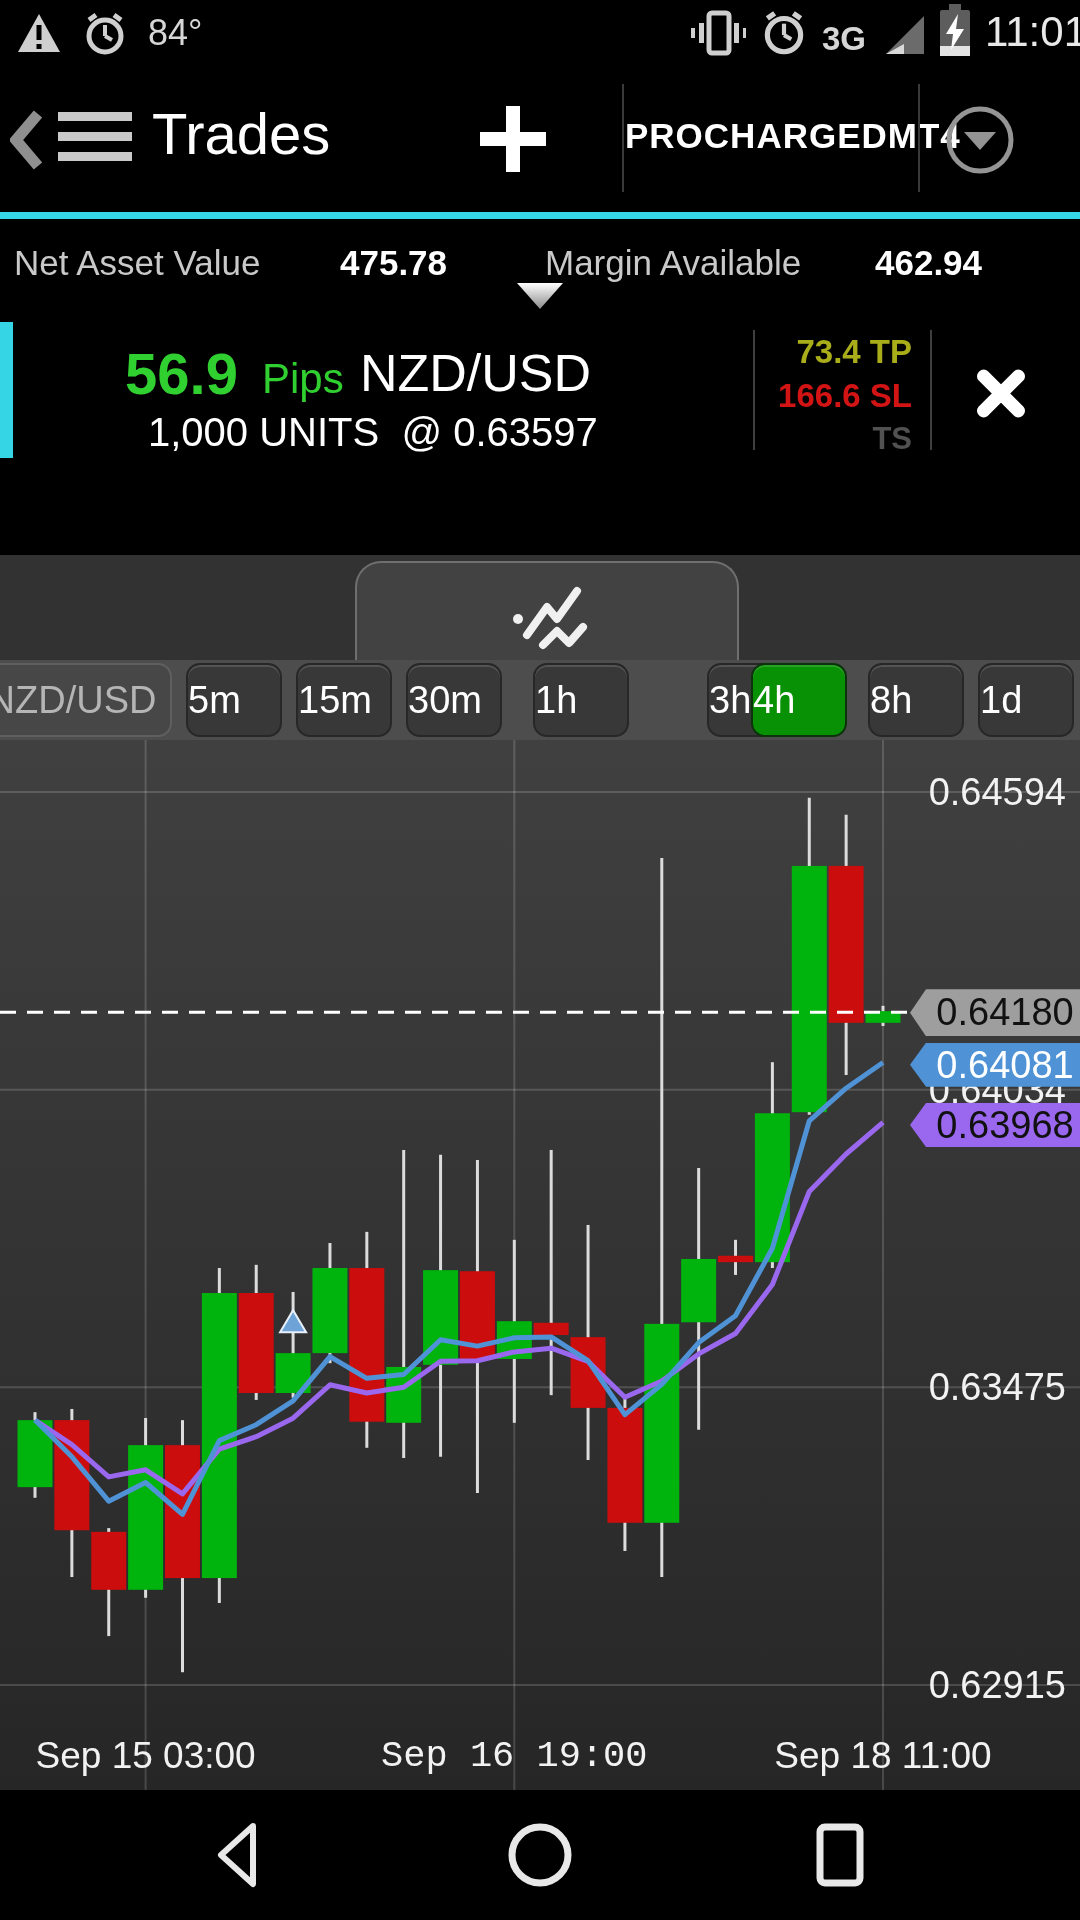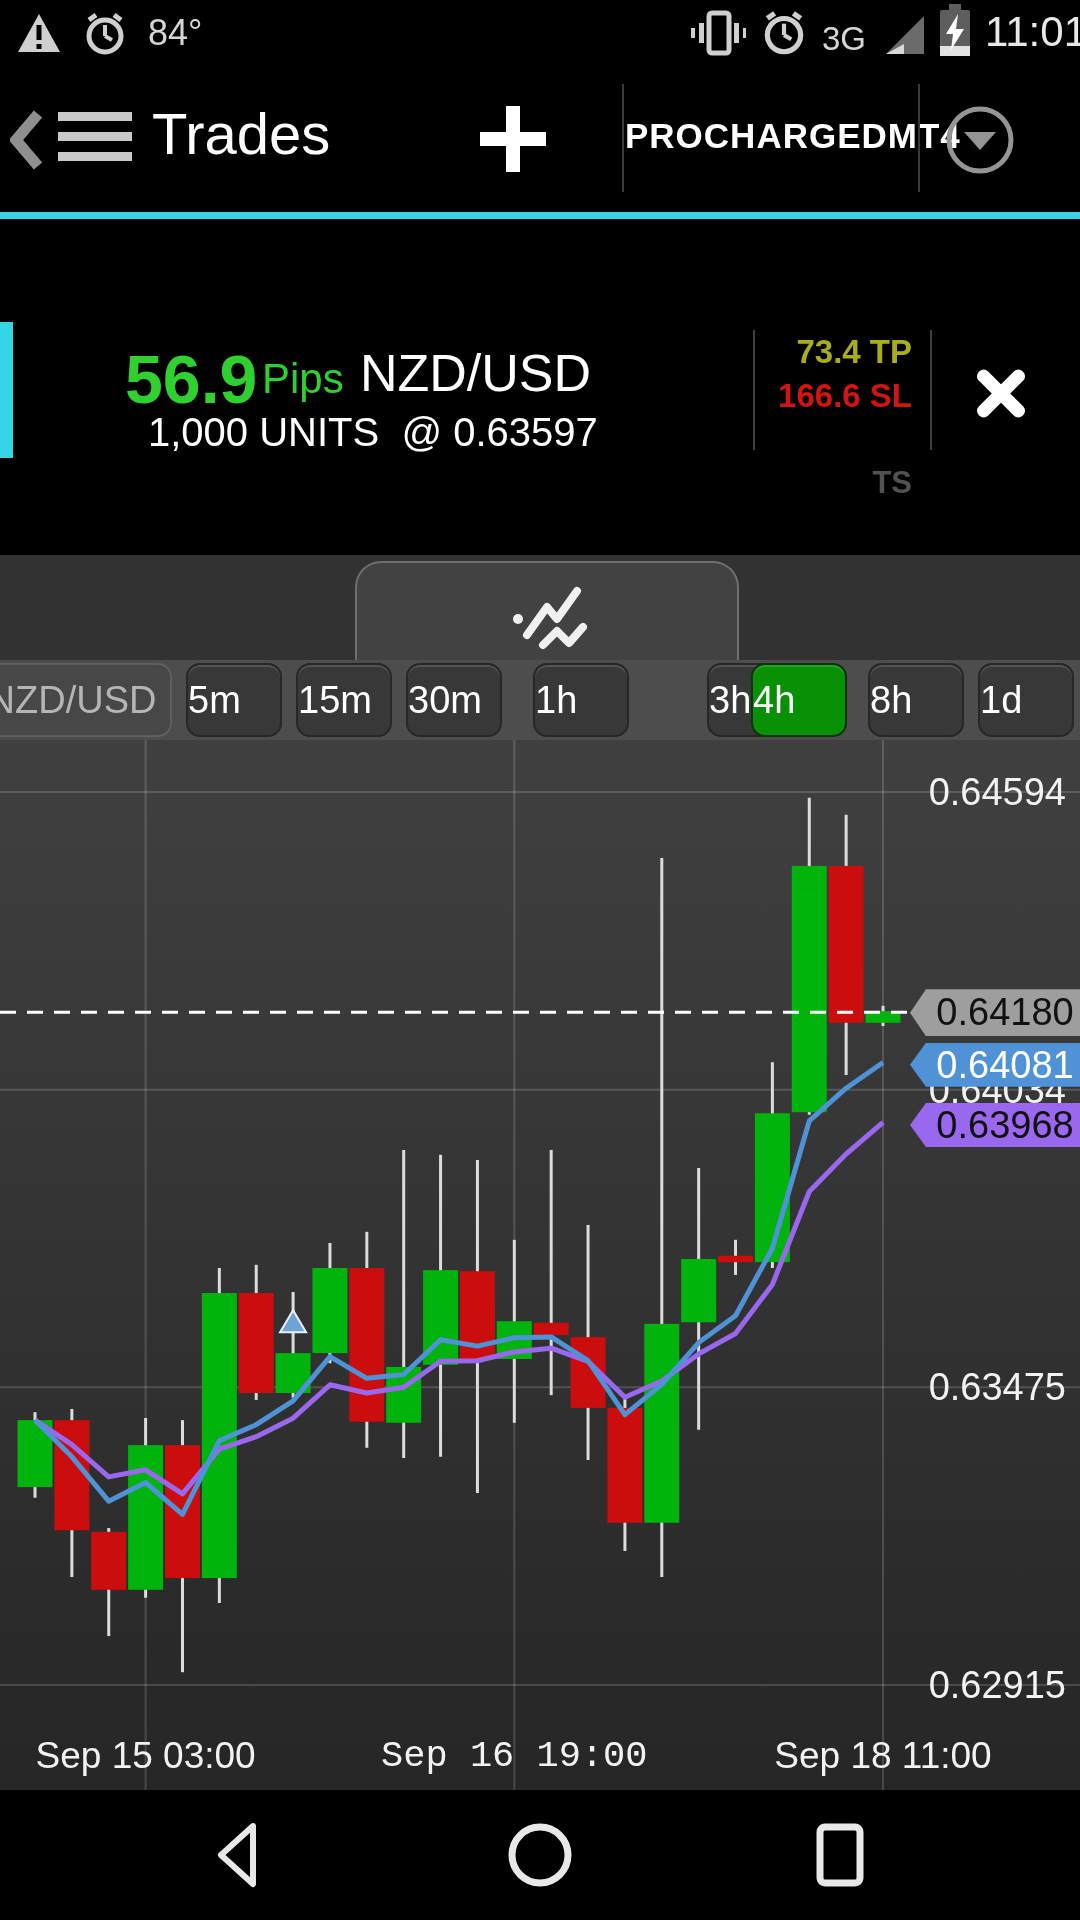--- a/index.html
+++ b/index.html
@@ -2,46 +2,46 @@
 <html><head>
 <meta charset="utf-8">
 <style>
   html,body{margin:0;padding:0;background:#000;}
   #screen{position:relative;width:1080px;height:1920px;background:#000;overflow:hidden;
           font-family:"Liberation Sans","DejaVu Sans",sans-serif;color:#fff;}
   .abs{position:absolute;}
 
   
   #status-bar{position:absolute;left:0;top:0;width:1080px;height:64px;background:#000;}
-  .st-text{position:absolute;color:#d6d6d6;font-size:36px;font-weight:normal;top:12px;}
+  .st-text{position:absolute;color:#d6d6d6;font-size:36px;font-weight:bold;top:12px;}
 
   
   #header{position:absolute;left:0;top:64px;width:1080px;height:148px;background:#000;}
   #title{position:absolute;left:152px;top:36px;font-size:58px;color:#fff;}
   .hdr-divider{position:absolute;top:20px;width:2px;height:108px;background:#3a3a3a;}
   #account-name{position:absolute;left:625px;top:52px;width:290px;text-align:center;
                 font-size:35px;font-weight:bold;color:#fff;letter-spacing:1px;}
   #cyan-line{position:absolute;left:0;top:212px;width:1080px;height:7px;background:#35d5e6;}
 
   
   #summary{position:absolute;left:0;top:219px;width:1080px;height:96px;background:#000;}
   .sum-label{position:absolute;top:24px;font-size:35px;color:#c9c9c9;}
   .sum-value{position:absolute;top:24px;font-size:35px;font-weight:bold;color:#fff;}
 
   
   #trade-section{position:absolute;left:0;top:315px;width:1080px;height:240px;background:#000;}
   #trade-bar{position:absolute;left:0;top:7px;width:13px;height:136px;background:#35d5e6;}
-  .pips-val{position:absolute;left:125px;top:25px;font-size:68px;font-weight:bold;color:#31d031;}
+  .pips-val{position:absolute;left:125px;top:25px;font-size:58px;font-weight:bold;color:#31d031;}
   .pips-unit{position:absolute;left:262px;top:40px;font-size:42px;color:#31d031;}
   .instrument{position:absolute;left:360px;top:28px;font-size:52px;color:#fff;}
   .units-line{position:absolute;left:148px;top:95px;font-size:40px;color:#fff;}
   .td-div{position:absolute;top:15px;width:2px;height:120px;background:#3f3f3f;}
   .tp-text{position:absolute;right:168px;top:18px;font-size:33px;font-weight:bold;color:#a9ad19;text-align:right;}
   .sl-text{position:absolute;right:168px;top:62px;font-size:33px;font-weight:bold;color:#d21414;text-align:right;}
-  .ts-text{position:absolute;right:168px;top:106px;font-size:31px;font-weight:bold;color:#515151;text-align:right;margin-top:44px;}
+  .ts-text{position:absolute;right:168px;top:106px;font-size:31px;font-weight:bold;color:#515151;text-align:right;}
   #close-x{position:absolute;left:962px;top:40px;width:76px;height:76px;cursor:pointer;}
   #close-x .xb{position:absolute;left:8px;top:32px;width:62px;height:13px;background:#fff;border-radius:6px;}
 
   
   #tab-band{position:absolute;left:0;top:555px;width:1080px;height:105px;background:#323232;}
   #chart-tab{position:absolute;left:355px;top:6px;width:380px;height:105px;background:#424242;
              border:2px solid #6f6f6f;border-bottom:none;border-radius:26px 26px 0 0;}
 
   
   #tf-row{position:absolute;left:0;top:660px;width:1080px;height:80px;background:#4d4d4d;}
@@ -133,20 +133,35 @@
     <div class="hdr-divider" style="left:622px;"></div>
     <div id="account-name">PROCHARGEDMT4</div>
     <div class="hdr-divider" style="left:918px;"></div>
     <svg class="abs" style="left:944px;top:40px" width="72" height="72" viewBox="0 0 72 72">
       <circle cx="36" cy="36" r="31" fill="none" stroke="#949494" stroke-width="5"></circle>
       <polygon points="20,28 52,28 36,46" fill="#949494"></polygon>
     </svg>
   </div>
   <div id="cyan-line"></div>
 
+  <div id="summary">
+    <div class="sum-label" style="left:14px;">Net Asset Value</div>
+    <div class="sum-value" style="left:340px;">475.78</div>
+    <div class="sum-label" style="left:545px;">Margin Available</div>
+    <div class="sum-value" style="left:875px;">462.94</div>
+    <svg class="abs" style="left:515px;top:62px" width="50" height="30" viewBox="0 0 50 30">
+      <defs>
+          <linearGradient id="triGrad" x1="0" y1="0" x2="0" y2="1">
+        <stop offset="0" stop-color="#ffffff"></stop>
+            <stop offset="1" stop-color="#8a8a8a"></stop>
+      </linearGradient>
+        </defs>
+      <polygon points="2,2 48,2 25,28" fill="url(#triGrad)"></polygon>
+    </svg>
+  </div>
 
   <div id="trade-section">
     <div id="trade-bar"></div>
     <div class="pips-val">56.9</div>
     <div class="pips-unit">Pips</div>
     <div class="instrument">NZD/USD</div>
     <div class="units-line">
       <span>1,000 UNITS</span>&nbsp;&nbsp;<span>@ 0.63597</span>
     </div>
     <div class="td-div" style="left:753px;"></div>

